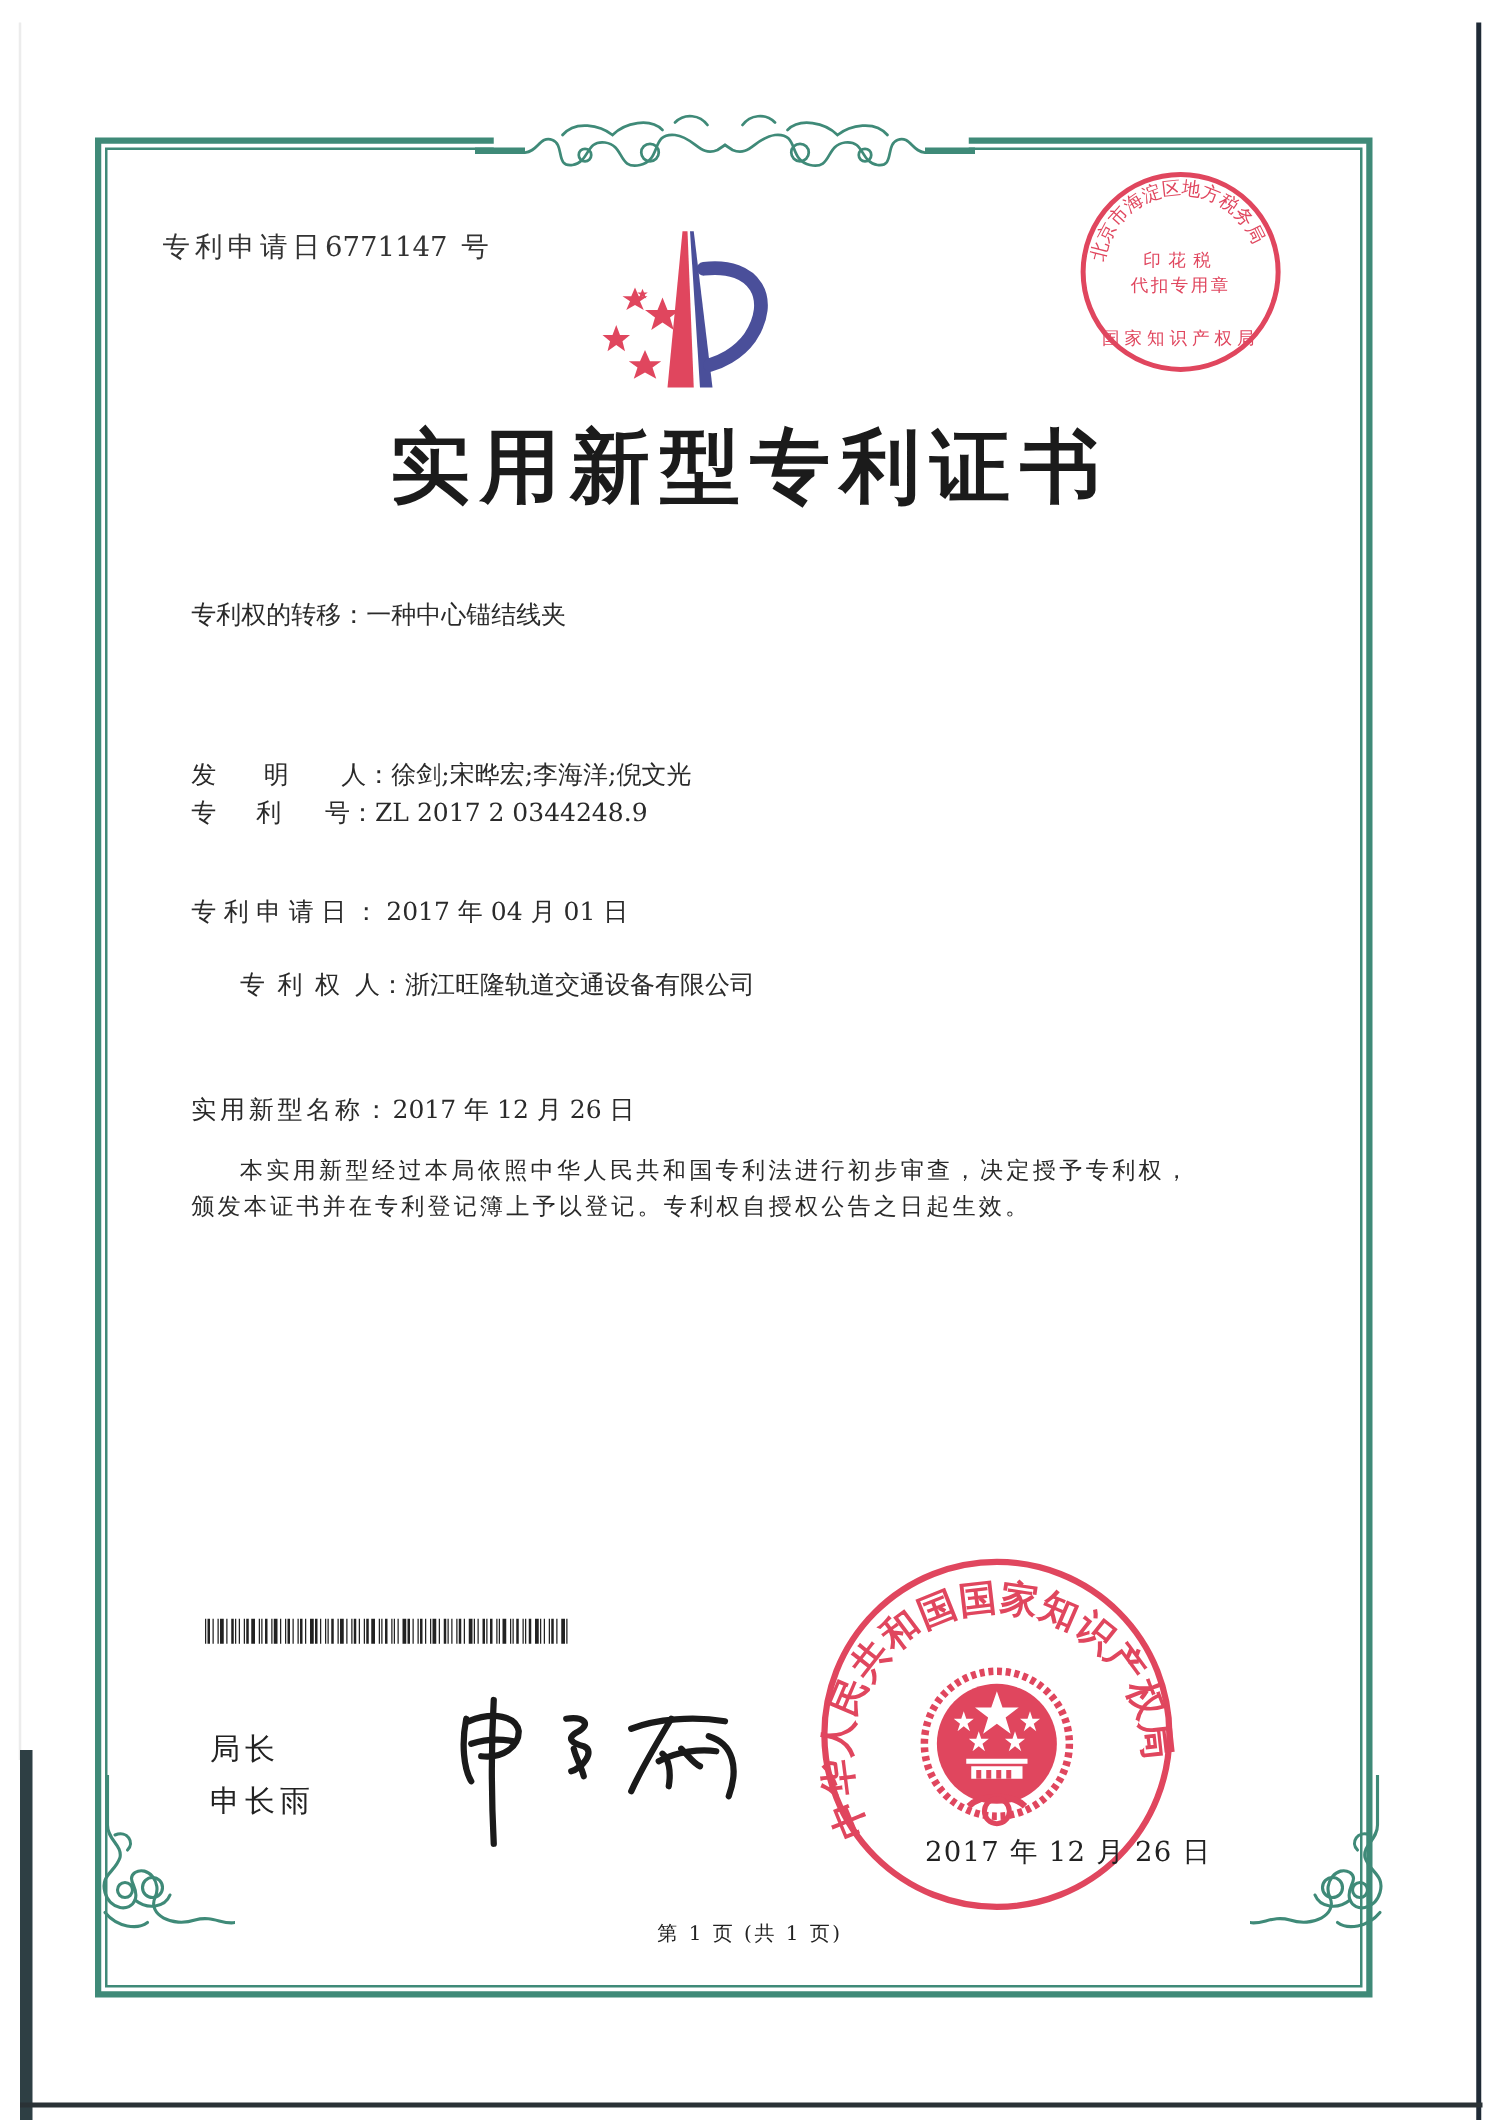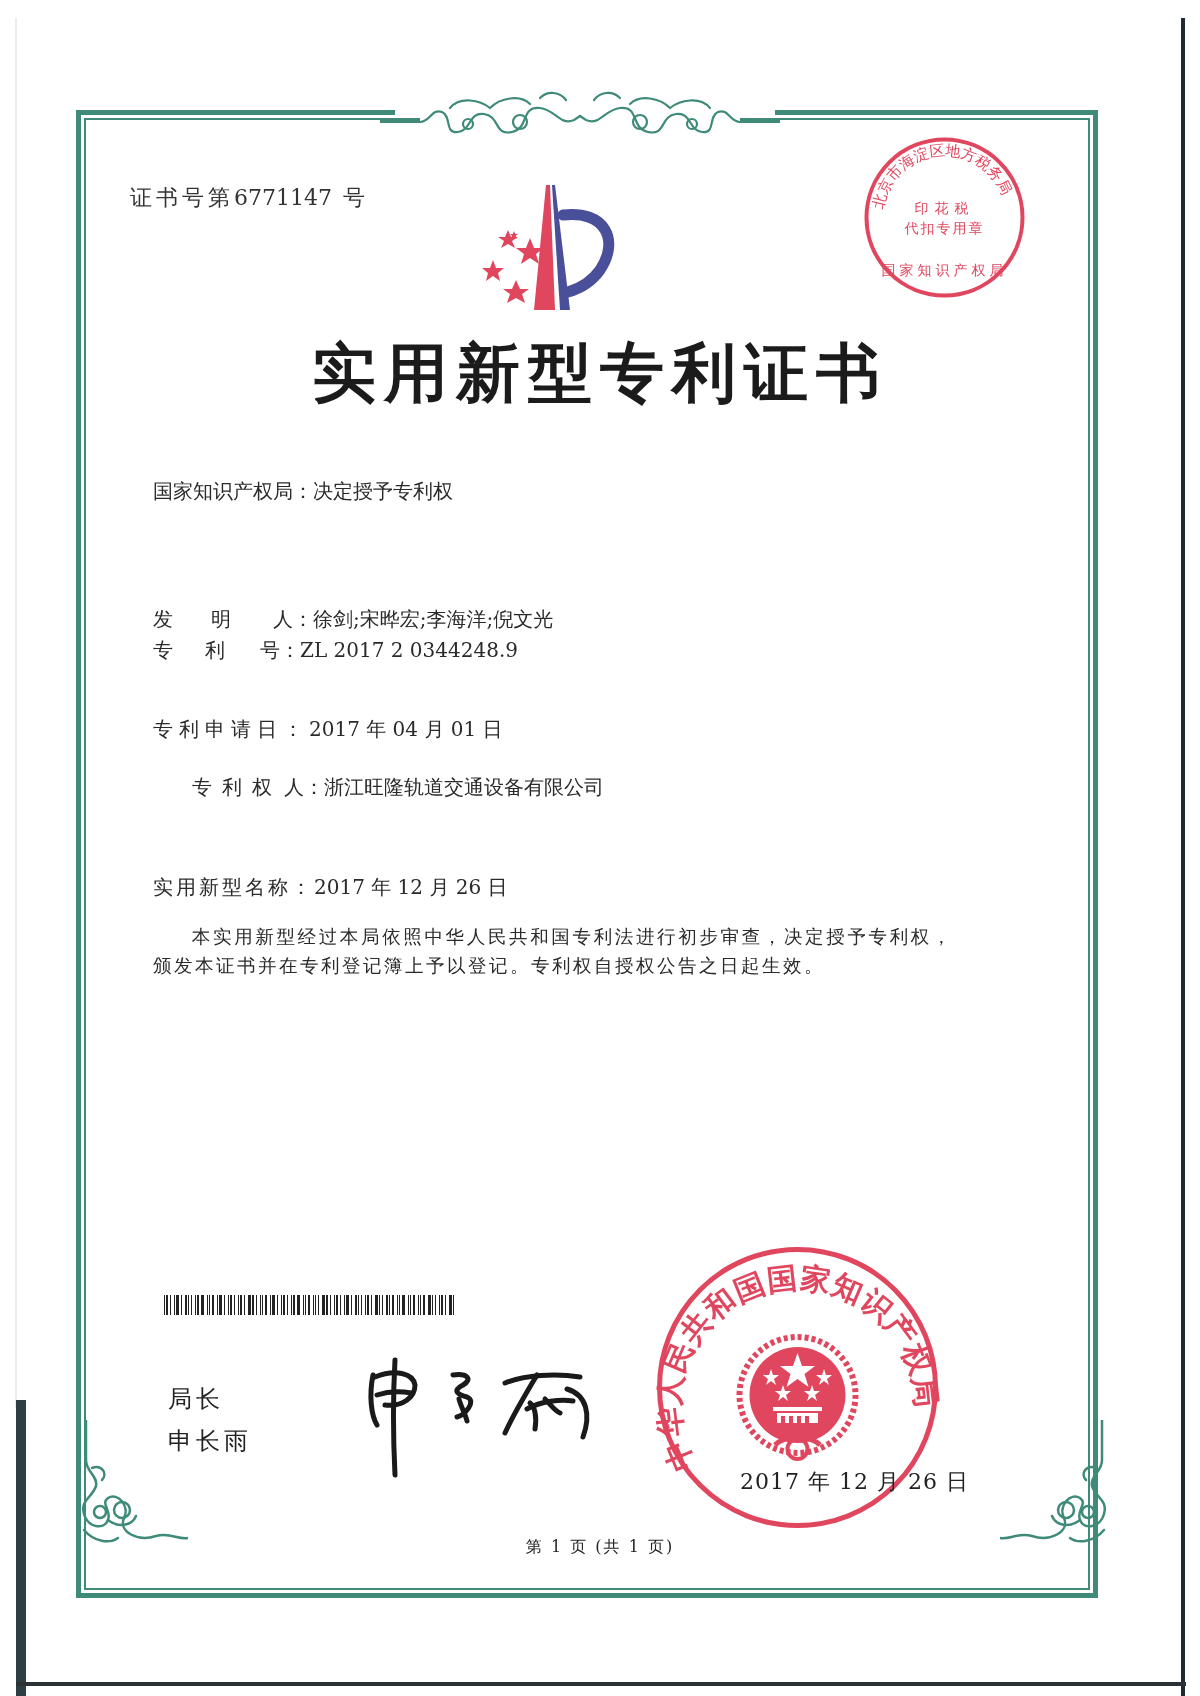--- a/index.html
+++ b/index.html
@@ -91,21 +91,21 @@
     <path d="M8 0 V40 C8 52 20 56 18 66 C14 78 2 80 6 94 C10 108 26 110 30 100 C34 90 22 84 30 78 C40 72 52 86 46 98 C40 112 60 122 78 116 C92 112 100 120 110 118"></path>
     <path d="M14 48 C24 44 30 54 24 60"></path>
     <path d="M30 100 C40 108 54 106 58 96"></path>
     <circle cx="22" cy="92" r="6"></circle>
       <circle cx="44" cy="90" r="8"></circle>
     <path d="M6 110 C16 122 32 124 40 118"></path>
   </g>
 </svg>
 
 <div class="cert-no">
-  <span>证书号第</span><span class="num">6771147</span> <span>号</span>
+  <span>专利申请日</span><span class="num">6771147</span> <span>号</span>
 </div>
 
 <svg class="logo" viewBox="0 0 160 140">
 
   <g fill="#e0465e">
     <polygon points="54,55 56,60 61,60 57,63 59,68 54,65 49,68 51,63 47,60 52,60" transform="scale(0.6) translate(36,30)"></polygon>
     <polygon points="48,50 51,57 58,57 52,61 55,68 48,64 41,68 44,61 38,57 45,57"></polygon>
     <polygon points="70,58 74,68 84,68 76,74 79,84 70,78 61,84 64,74 56,68 66,68"></polygon>
     <polygon points="33,80 36,88 44,88 38,93 40,101 33,96 26,101 28,93 22,88 30,88"></polygon>
     <polygon points="56,100 60,109 69,109 62,114 65,123 56,118 47,123 50,114 43,109 52,109"></polygon>
@@ -127,21 +127,21 @@
     <textPath href="#smallRing" startOffset="2%">北京市海淀区地方税务局</textPath>
   </text>
   <text x="82.5" y="78" text-anchor="middle" font-size="14" fill="#e0465e" letter-spacing="6">印花税</text>
   <text x="82.5" y="98" text-anchor="middle" font-size="14" fill="#e0465e" letter-spacing="2">代扣专用章</text>
   <text x="82.5" y="140" text-anchor="middle" font-size="14" fill="#e0465e" letter-spacing="4">国家知识产权局</text>
 </svg>
 
 <div class="title">实用新型专利证书</div>
 
 <div class="field" style="top:478px;">
-  <span class="label">国家知识产权局：</span><span>决定授予专利权</span>
+  <span class="label">专利权的转移：</span><span>一种中心锚结线夹</span>
 </div>
 <div class="field" style="top:558px;">
   <span class="label" style="letter-spacing:0;margin-top:48px;">
     <span style="display:inline-block;width:58px;">发</span><span style="display:inline-block;width:62px;">明</span><span>人：</span>
   </span><span>徐剑;宋晔宏;李海洋;倪文光</span>
 </div>
 <div class="field" style="top:637px;">
   <span class="label">
     <span style="display:inline-block;width:52px;">专</span><span style="display:inline-block;width:55px;">利</span><span>号：</span>
   </span><span>ZL 2017 2 0344248.9</span>

